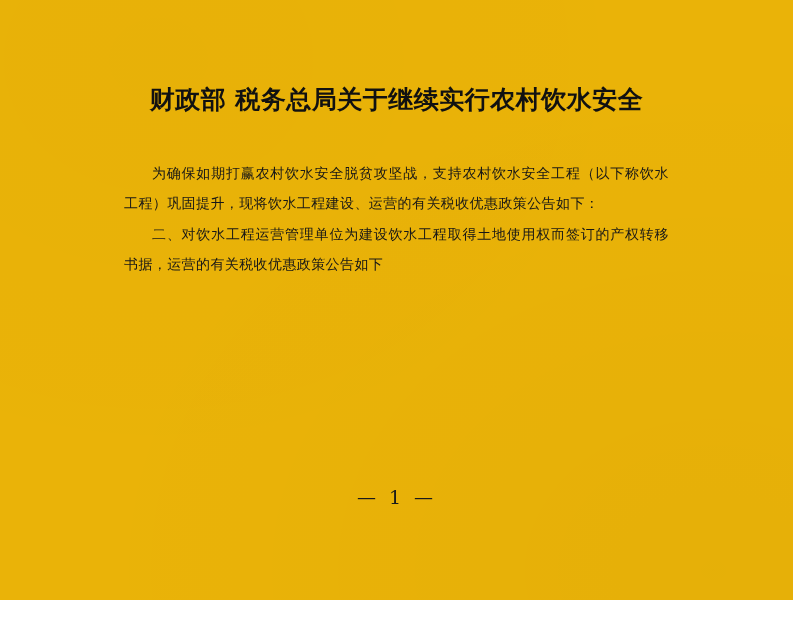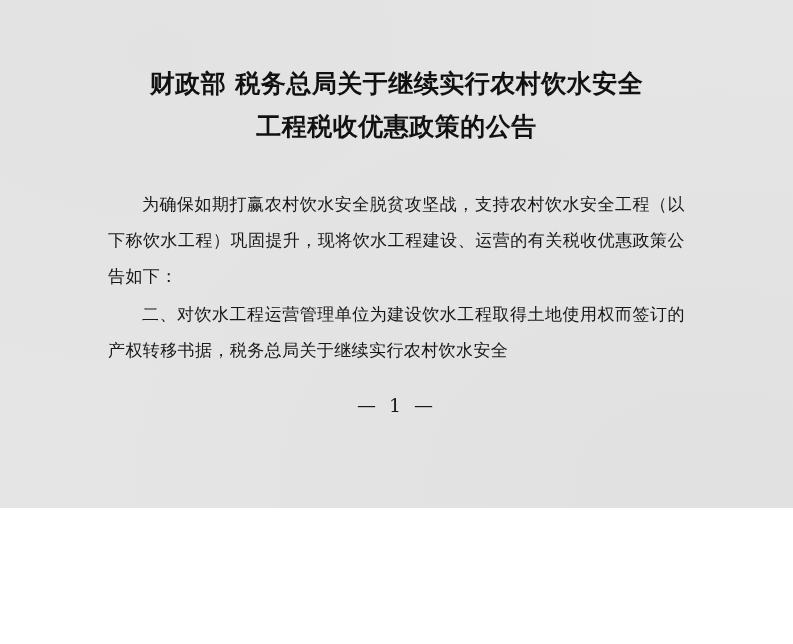--- a/index.html
+++ b/index.html
@@ -10,24 +10,24 @@
     width: 793px;
     height: 644px;
     background: #ffffff;
     font-family: "DejaVu Serif", "Liberation Serif", serif;
     color: #1a1a1a;
     overflow: hidden;
   }
   .page {
     position: relative;
     width: 793px;
-    height: 508px;
-    background: #e5e5e5;
+    height: 600px;
+    background: #eab308;
     box-sizing: border-box;
-    padding: 0;
+    padding: 16px;
   }
   
   .page::before {
     content: "";
     position: absolute;
     inset: 0;
     background:
       radial-gradient(ellipse at 20% 10%, rgba(0,0,0,0.012), rgba(0,0,0,0) 60%),
       radial-gradient(ellipse at 90% 95%, rgba(0,0,0,0.02), rgba(0,0,0,0) 65%);
     pointer-events: none;
@@ -49,21 +49,21 @@
   }
   .doc-title .line {
     display: block;
     white-space: pre;
   }
   .body-text {
     margin-top: 38px;
   }
   .para {
     margin: 0 0 2px 0;
-    font-size: 17px;
+    font-size: 14px;
     line-height: 2.12;
     text-indent: 2em;
     letter-spacing: 0.4px;
     text-align: justify;
     color: #171717;
   }
   .page-number {
     position: absolute;
     left: 0;
     right: 0;
@@ -79,26 +79,25 @@
   }
 </style>
 </head>
 <body>
 
 <div class="page">
   <div class="doc-body">
 
     <h1 class="doc-title">
       <span class="line">财政部 税务总局关于继续实行农村饮水安全</span>
-      <span class="line">工程税收优惠政策的公告</span>
     </h1>
 
     <div class="body-text">
       <p class="para">为确保如期打赢农村饮水安全脱贫攻坚战，支持农村饮水安全工程（以下称饮水工程）巩固提升，现将饮水工程建设、运营的有关税收优惠政策公告如下：</p>
-      <p class="para">二、对饮水工程运营管理单位为建设饮水工程取得土地使用权而签订的产权转移书据，税务总局关于继续实行农村饮水安全</p>
+      <p class="para">二、对饮水工程运营管理单位为建设饮水工程取得土地使用权而签订的产权转移书据，运营的有关税收优惠政策公告如下</p>
     </div>
 
   </div>
 
   <div class="page-number">
     <span class="dash">—</span><span>1</span><span class="dash">—</span>
   </div>
 </div>
 
 </body></html>

